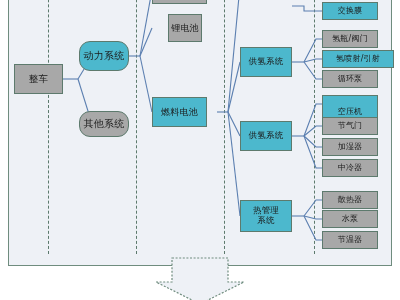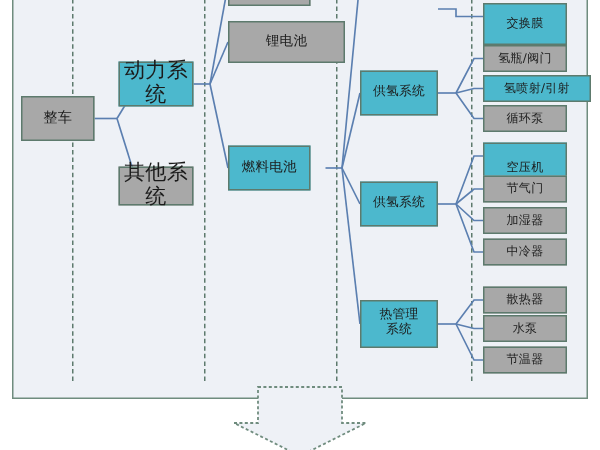--- a/index.html
+++ b/index.html
@@ -53,21 +53,21 @@
     white-space: pre-line;
     padding: 0 1px;
   }
   .node.gray {
     background: #a8a8a8;
   }
   .node.cyan {
     background: #4cb8cd;
   }
   .node.lvl1 { font-size: 9.5px; }
-  .node.lvl2 { font-size: 14px; }
+  .node.lvl2 { font-size: 10px; border-radius: 11px; }
   .node.lvl3 { font-size: 9px; }
   .node.lvl4 { font-size: 8.5px; }
   .node.lvl5 { font-size: 8px; }
   .divider {
     position: absolute;
     width: 0;
     border-left: 1.4px dashed #5d7a6d;
   }
 </style>
 </head>
@@ -121,29 +121,29 @@
 
     <path d="M172,258 L228,258 L228,282 L244,282 L200,304 L156,282 L172,282 Z" fill="#eef1f6" stroke="#6f8c7e" stroke-width="1.2" stroke-dasharray="2 1.6"></path>
   </svg>
 
   <div class="node gray lvl1" style="left:14px; top:64px; width:49px; height:30px;">整车</div>
 
   <div class="node cyan lvl2" style="left:79px; top:41px; width:50px; height:30px;">动力系统</div>
   <div class="node gray lvl2" style="left:79px; top:111px; width:50px; height:26px;">其他系统</div>
 
   <div class="node gray lvl3" style="left:152px; top:-24px; width:55px; height:28px;"></div>
-  <div class="node gray lvl3" style="left:152px; top:14px; width:78px; height:28px;">锂电池</div>
+  <div class="node gray lvl3" style="left:168px; top:14px; width:34px; height:28px;">锂电池</div>
   <div class="node cyan lvl3" style="left:152px; top:97px; width:55px; height:30px;">燃料电池</div>
 
   <div class="node cyan lvl4" style="left:240px; top:47px; width:52px; height:30px;">供氢系统</div>
   <div class="node cyan lvl4" style="left:240px; top:121px; width:52px; height:30px;">供氢系统</div>
   <div class="node cyan lvl4" style="left:240px; top:200px; width:52px; height:32px;">热管理
 系统</div>
 
-  <div class="node cyan lvl5" style="left:322px; top:2px; width:56px; height:28px;">交换膜</div>
+  <div class="node cyan lvl5" style="left:322px; top:2px; width:56px; height:18px;">交换膜</div>
 
   <div class="node gray lvl5" style="left:322px; top:30px; width:56px; height:18px;">氢瓶/阀门</div>
   <div class="node cyan lvl5" style="left:322px; top:50px; width:72px; height:18px;">氢喷射/引射</div>
   <div class="node gray lvl5" style="left:322px; top:70px; width:56px; height:18px;">循环泵</div>
 
   <div class="node cyan lvl5" style="left:322px; top:95px; width:56px; height:34px;">空压机</div>
   <div class="node gray lvl5" style="left:322px; top:117px; width:56px; height:18px;">节气门</div>
   <div class="node gray lvl5" style="left:322px; top:138px; width:56px; height:18px;">加湿器</div>
   <div class="node gray lvl5" style="left:322px; top:191px; width:56px; height:18px;">散热器</div>
 

